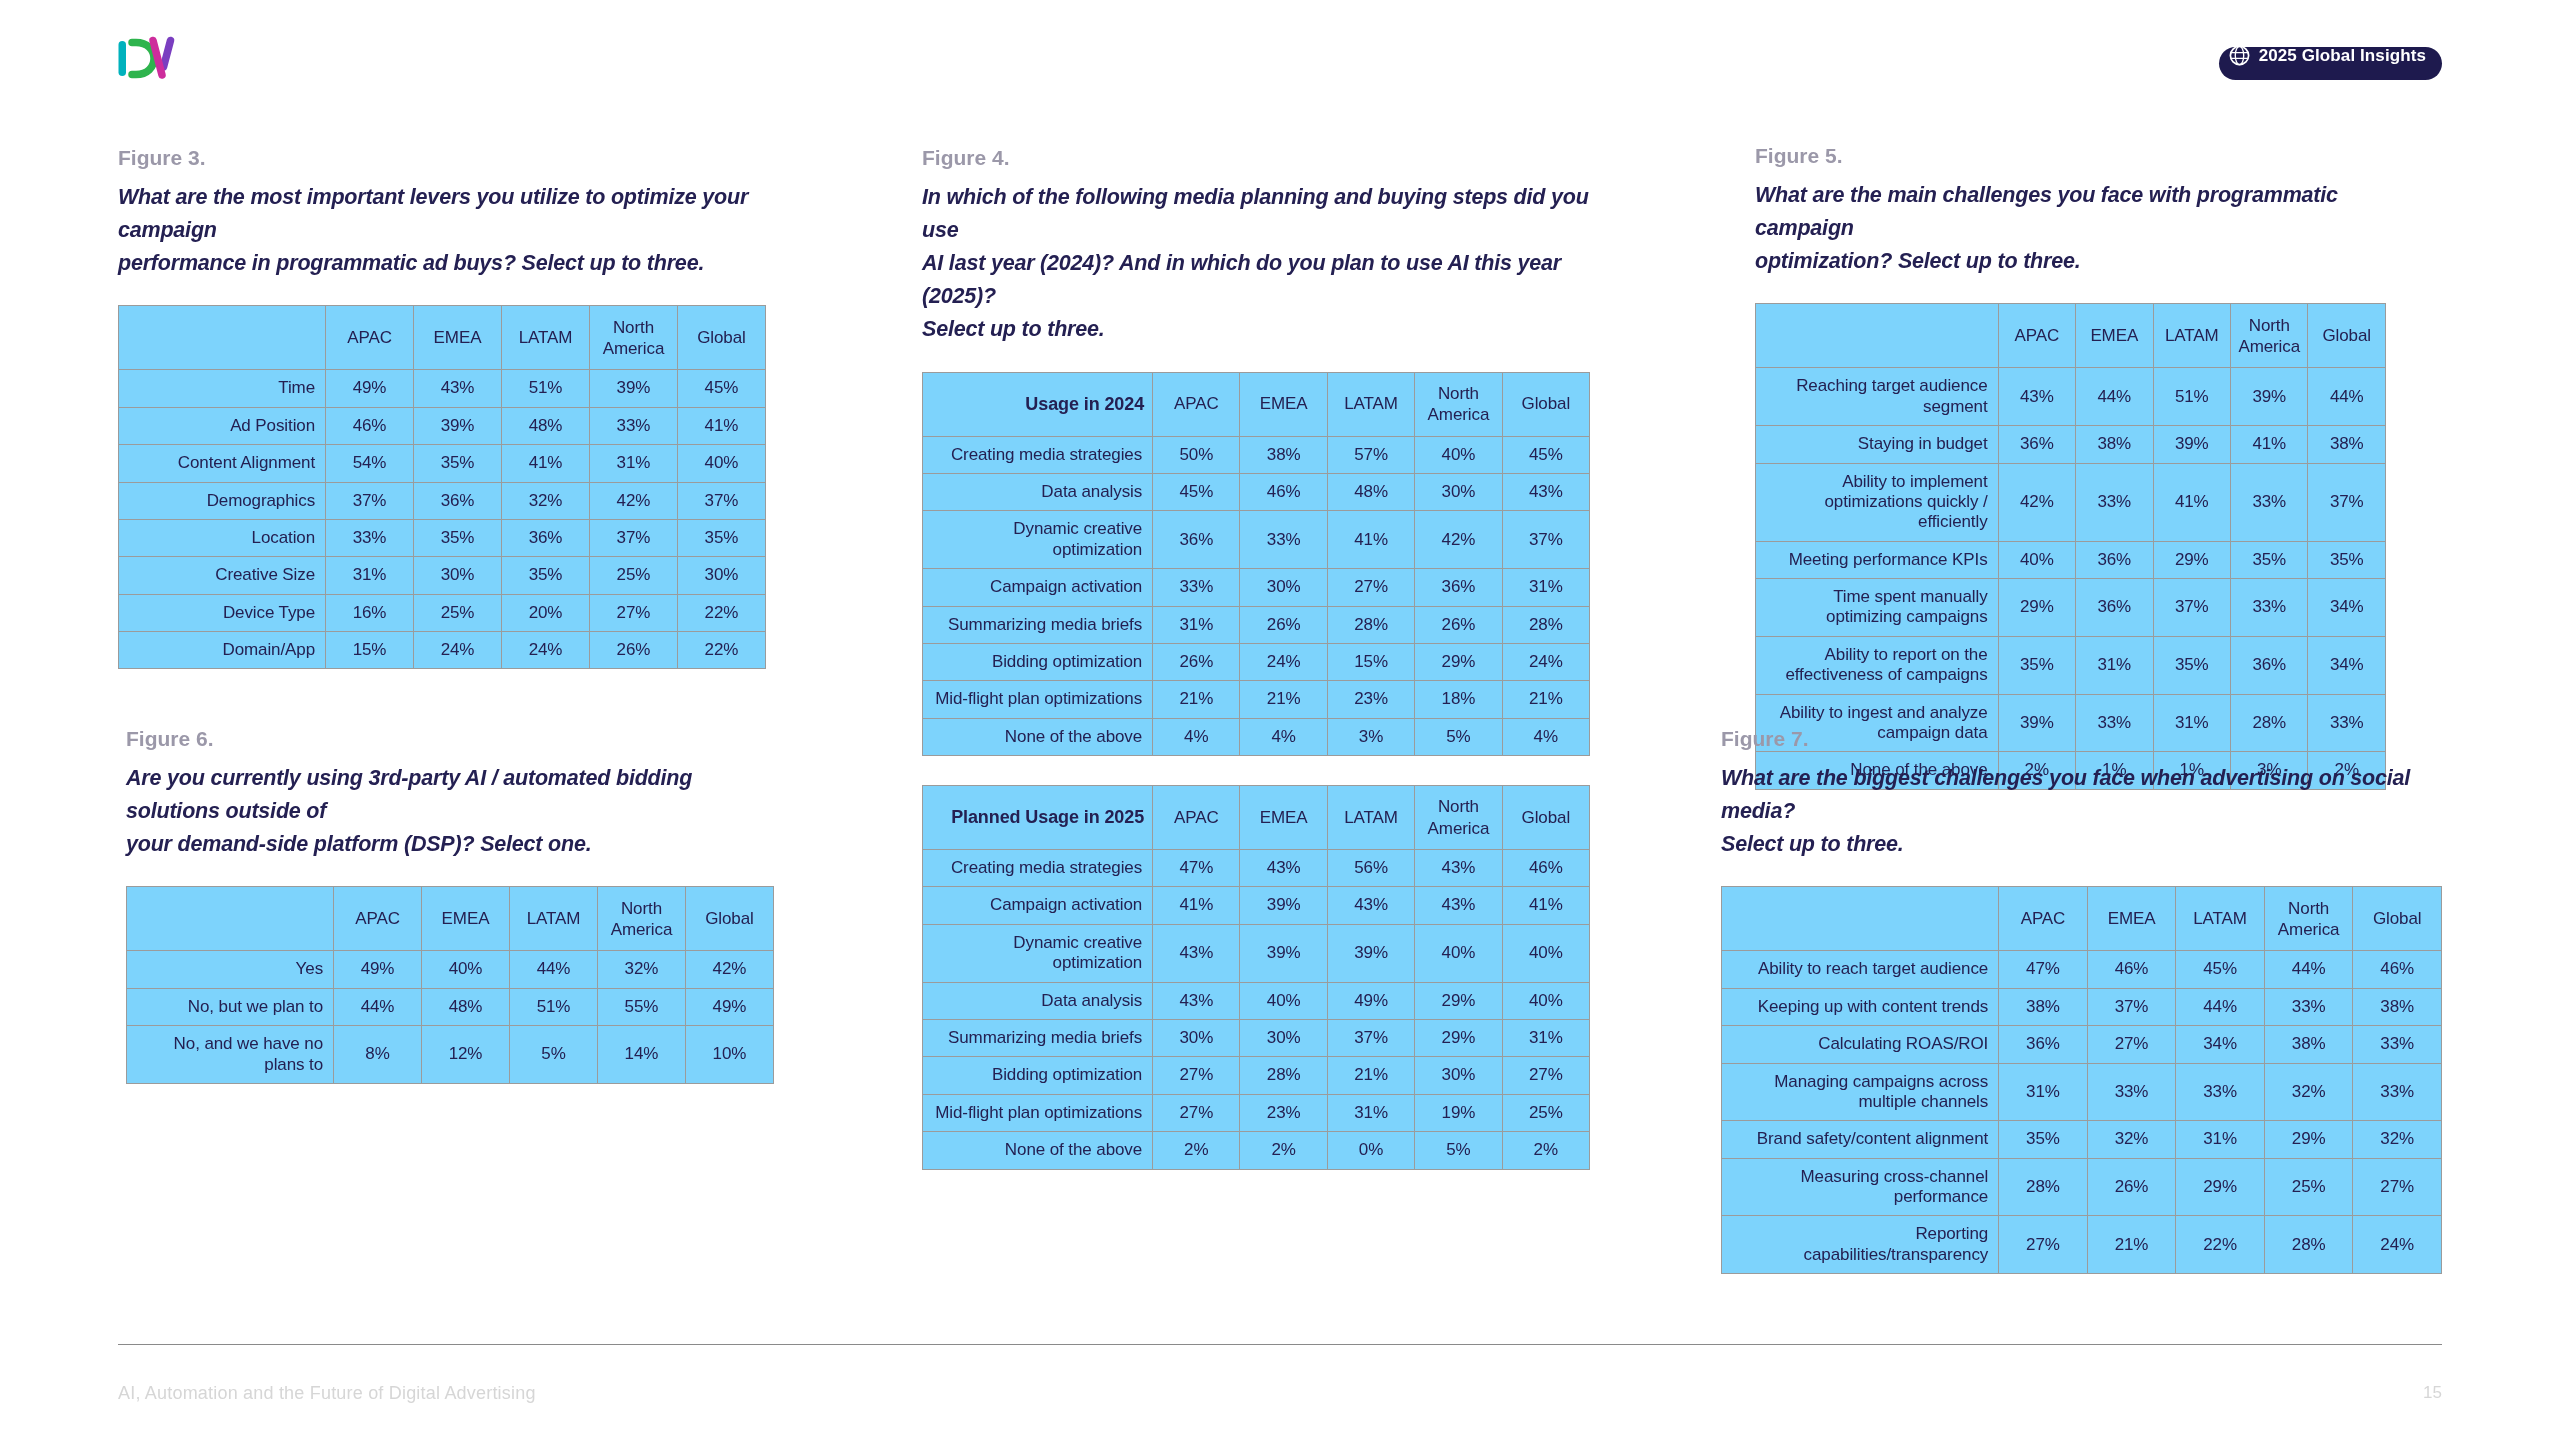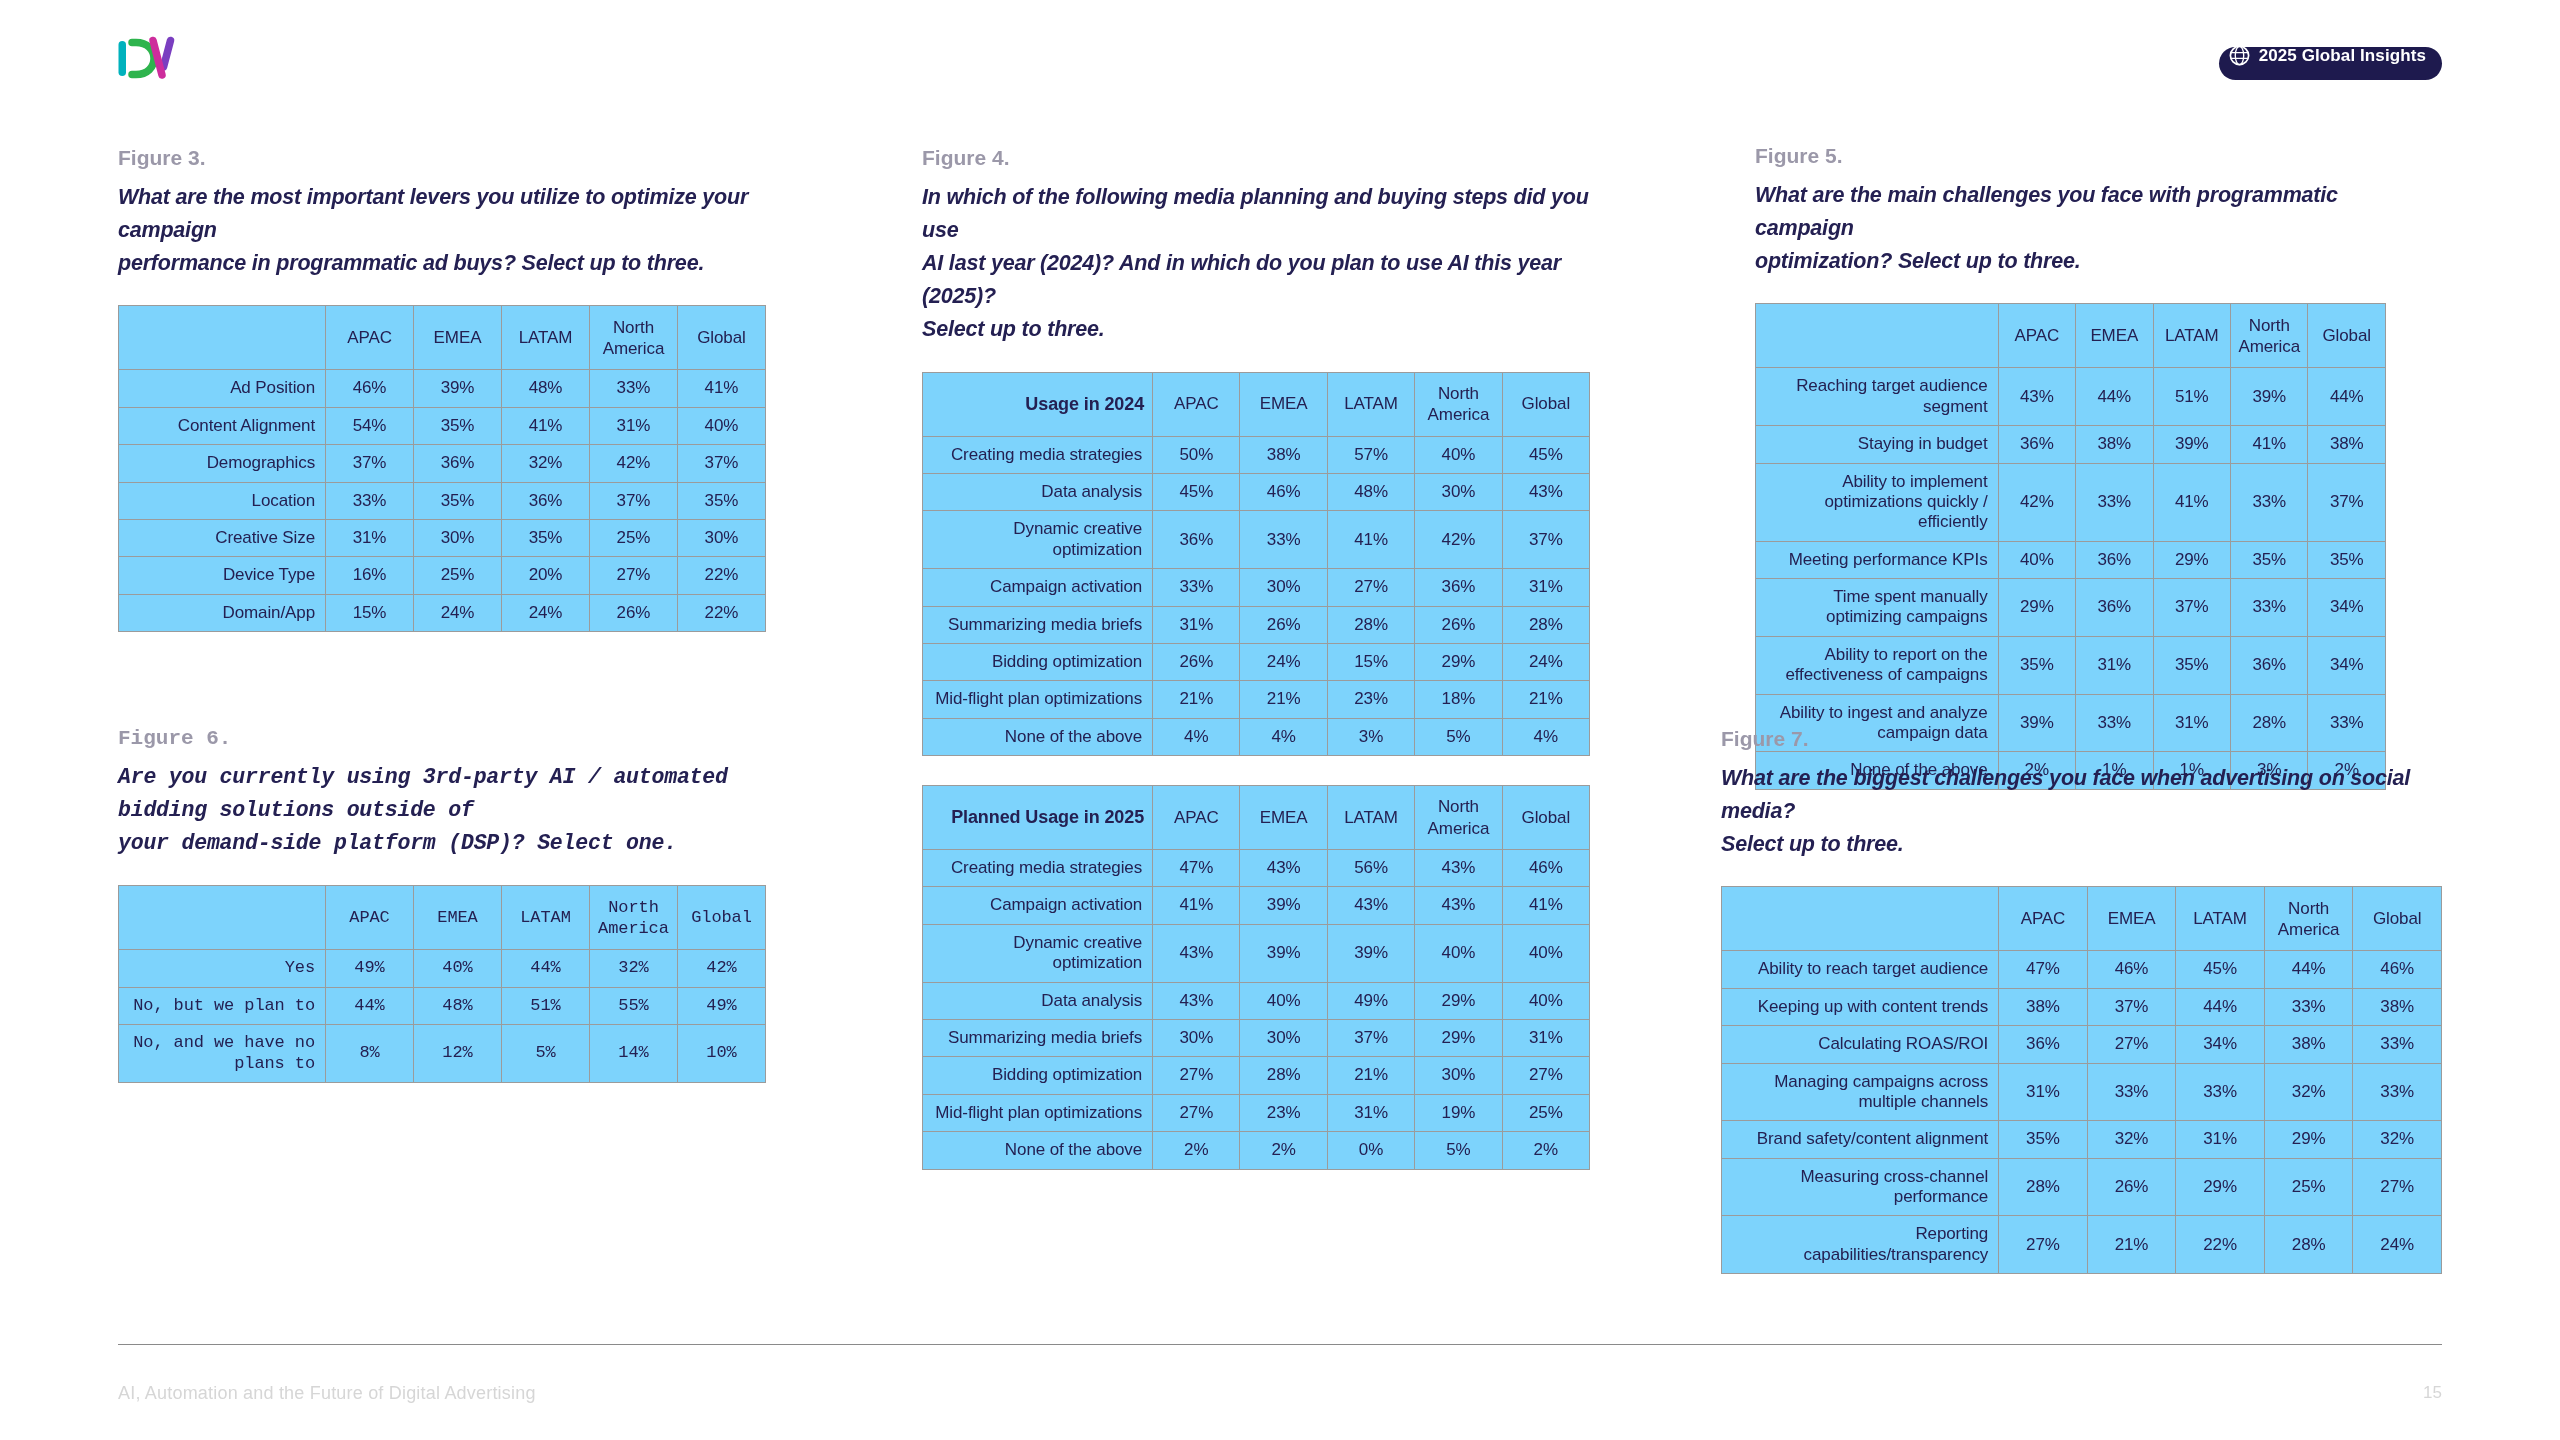--- a/index.html
+++ b/index.html
@@ -35,21 +35,21 @@
     padding: 0 16px 16px 9px;
     color: #ffffff; font-size: 17px; font-weight: 700; letter-spacing: 0.1px;
   }
   .badge-icon { display: flex; align-items: center; }
 
   
   .figure { position: absolute; }
   #figure-3 { left: 118px; top: 146px; width: 648px; }
   #figure-4 { left: 922px; top: 146px; width: 668px; }
   #figure-5 { left: 1721px; top: 144px; width: 665px; padding-left: 34px; }
-  #figure-6 { left: 118px; top: 727px; width: 648px; font-family: Liberation Mono, monospace; }
+  #figure-6 { left: 126px; top: 727px; width: 648px; }
   #figure-7 { left: 1721px; top: 727px; width: 721px; }
 
   .fig-label {
     color: var(--fig-label);
     font-size: 21px; font-weight: 600;
     margin-bottom: 11px;
   }
   .fig-title {
     color: var(--navy);
     font-size: 21.5px; font-style: italic; font-weight: 600;
@@ -143,20 +143,28 @@
           <tr>
             <th class="corner-cell"></th>
             <th class="col-head">APAC</th>
             <th class="col-head">EMEA</th>
             <th class="col-head">LATAM</th>
             <th class="col-head">North America</th>
             <th class="col-head">Global</th>
           </tr>
         </thead>
         <tbody>
+          <tr>
+            <td class="row-label">Time</td>
+            <td class="val-cell">49%</td>
+            <td class="val-cell">43%</td>
+            <td class="val-cell">51%</td>
+            <td class="val-cell">39%</td>
+            <td class="val-cell">45%</td>
+          </tr>
           <tr>
             <td class="row-label">Ad Position</td>
             <td class="val-cell">46%</td>
             <td class="val-cell">39%</td>
             <td class="val-cell">48%</td>
             <td class="val-cell">33%</td>
             <td class="val-cell">41%</td>
           </tr>
           <tr>
             <td class="row-label">Content Alignment</td>

